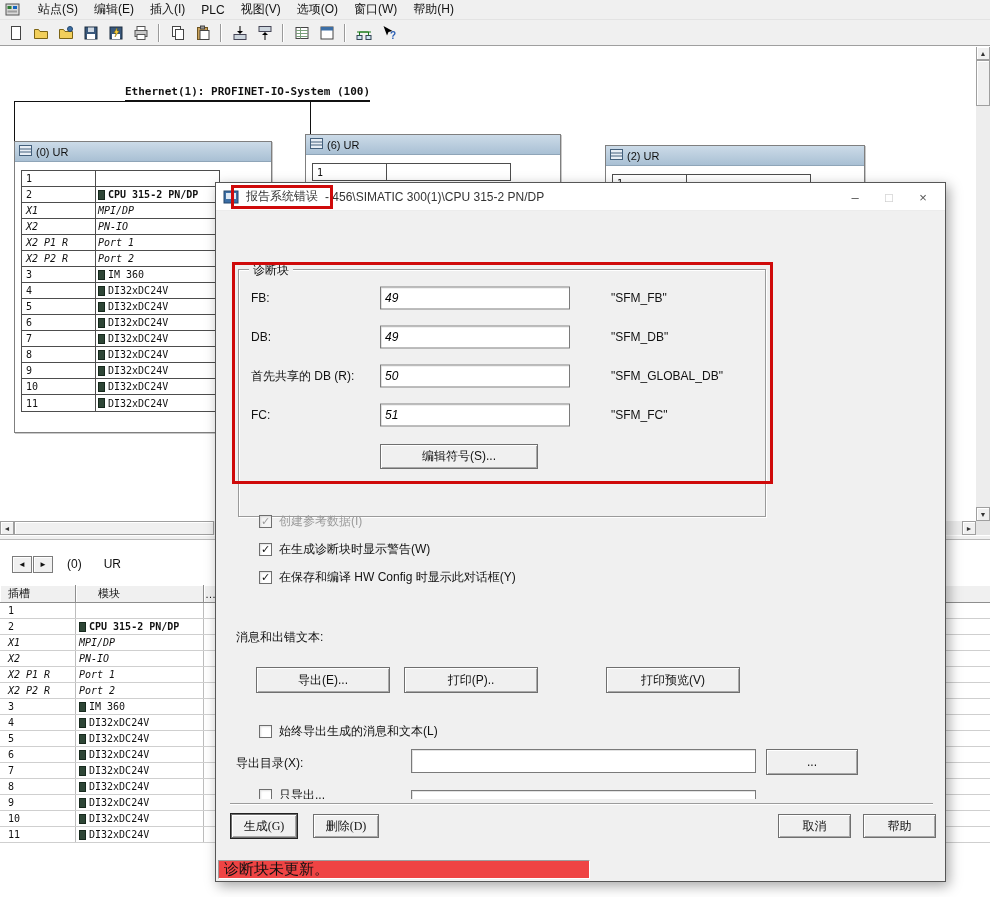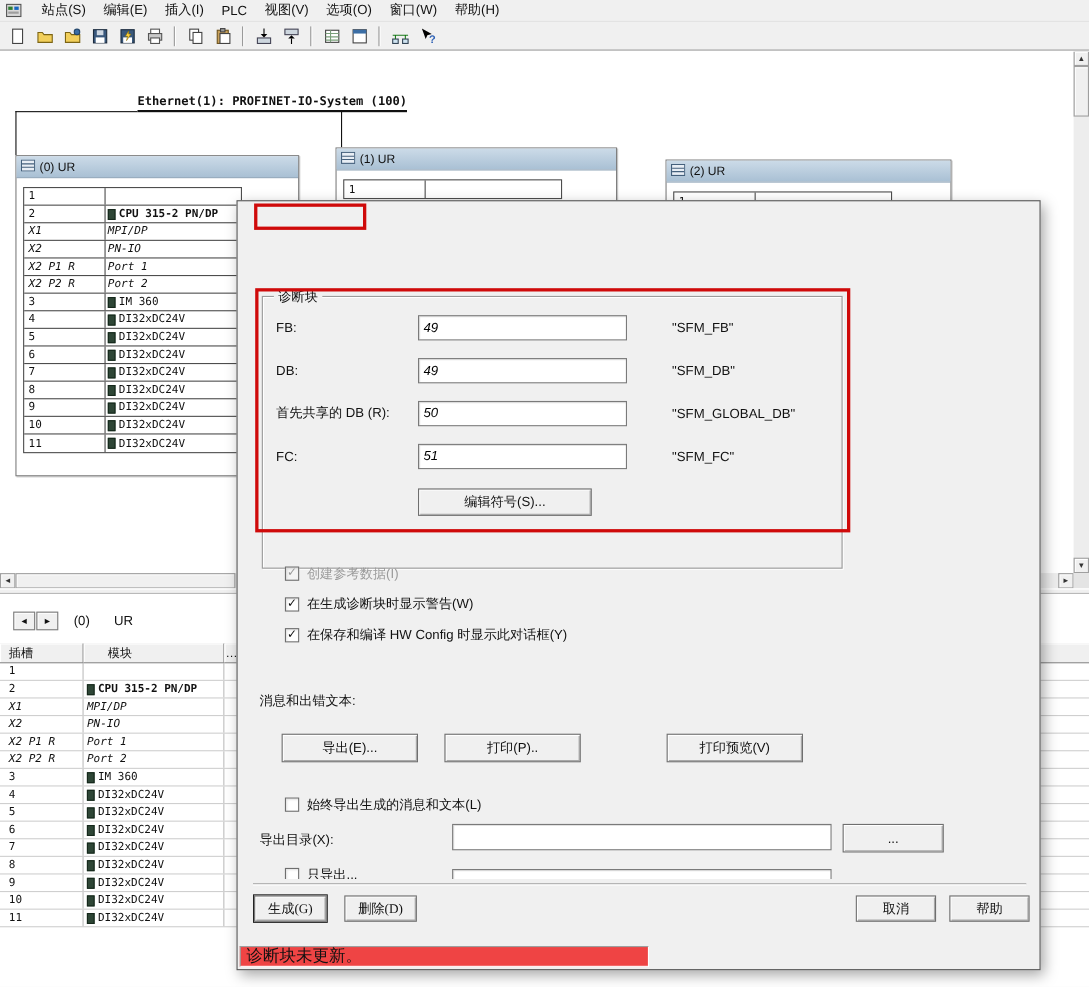--- a/index.html
+++ b/index.html
@@ -92,21 +92,21 @@
 .field-input{background:#fff;border:1px solid #7a7a7a;box-shadow:inset 1px 1px 0 #e2e2e2;font-size:12px;padding:2px 4px;font-family:"Liberation Sans","DejaVu Sans",sans-serif;outline:none;font-style:italic;}
 
 .btn{position:absolute;height:24px;background:#f0f0f0;border:1px solid #6f6f6f;box-shadow:inset 1px 1px 0 #fff,inset -1px -1px 0 #a8a8a8;font-size:12px;display:flex;align-items:center;justify-content:center;white-space:nowrap;cursor:default;}
 .btn.default{box-shadow:inset 1px 1px 0 #fff,inset -1px -1px 0 #a8a8a8,0 0 0 1px #222;}
 .edit-symbols{left:141px;top:174px;width:158px;height:25px;}
 .checkrow{position:absolute;display:flex;align-items:center;gap:7px;font-size:12px;white-space:nowrap;}
 .cb{width:13px;height:13px;background:#fff;border:1px solid #6e6e6e;box-shadow:inset 1px 1px 2px rgba(0,0,0,.12);display:flex;align-items:center;justify-content:center;font-size:11px;line-height:1;color:#111;flex:0 0 auto;}
 .checkrow.disabled{color:#9b9b9b;}
 .checkrow.disabled .cb{color:#9b9b9b;background:#f4f4f4;}
 .msg-label{position:absolute;left:20px;top:446px;font-size:12px;}
-.export-btn{top:484px;width:124px;height:26px;}
+.export-btn{top:484px;width:134px;height:26px;}
 .dir-label{position:absolute;left:20px;top:572px;font-size:12px;}
 .dir-input{position:absolute;left:195px;top:566px;width:345px;height:24px;}
 .browse-btn{left:550px;top:566px;width:92px;height:26px;}
 .clip-area{position:absolute;left:20px;top:598px;width:690px;height:18px;overflow:hidden;}
 .clip-area .checkrow{left:23px;top:6px;}
 .clip-input{position:absolute;left:175px;top:9px;width:345px;height:22px;}
 .dlg-sep{position:absolute;left:14px;top:620px;width:703px;height:0;border-top:1px solid #9c9c9c;border-bottom:1px solid #fff;}
 .footer-btn{top:631px;width:66px;font-family:Liberation Serif, serif;}
 .dlg-status{position:absolute;left:2px;top:677px;width:372px;height:19px;background:#ef4444;border:1px solid #9e9e9e;border-right-color:#fff;border-bottom-color:#fff;display:flex;align-items:center;padding-left:5px;font-size:15px;white-space:nowrap;}
 
@@ -356,21 +356,21 @@
           </div>
         </div>
     </div>
 
     <div class="rack" id="rack1" style="left:305px;top:88px;width:256px;height:160px;">
       <div class="rack-title">
         <span><svg width="13" height="11" viewBox="0 0 13 11">
               <rect x="0.5" y="0.5" width="12" height="10" fill="#e8eef5" stroke="#44607c"></rect>
               <path d="M1 4h11M1 7h11" stroke="#44607c" fill="none"></path>
             </svg></span>
-        <span>(1)  UR</span>
+        <span>(6)  UR</span>
       </div>
       <div class="rack-grid">
           <div class="slot-row">
             <span class="c-slot">1</span>
             <span class="c-mod">
               <span class="mod-name"></span>
             </span>
           </div>
         </div>
     </div>
@@ -540,20 +540,35 @@
               <span class="mod-icon"></span>
               <span class="mod-name">DI32xDC24V</span>
             </span>
             <span class="c-rest"></span>
           </div>
         </div>
     </div>
   </div>
 
   <div class="dialog">
+    <div class="dlg-titlebar">
+      <span class="dlg-icon">
+        <svg width="16" height="16" viewBox="0 0 16 16">
+            <rect x="1" y="2" width="14" height="12" fill="#3b6ea5" stroke="#24476c"></rect>
+            <rect x="3" y="4" width="10" height="6" fill="#dce8f5"></rect>
+          </svg>
+      </span>
+      <span class="dlg-title-main">报告系统错误</span>
+      <span class="dlg-title-rest">- 456\SIMATIC 300(1)\CPU 315-2 PN/DP</span>
+      <div class="win-controls">
+        <div class="winbtn">–</div>
+        <div class="winbtn disabled">□</div>
+        <div class="winbtn">×</div>
+      </div>
+    </div>
 
 
     <div class="groupbox">
       <span class="gb-legend">诊断块</span>
       <div id="diag-fields">
           <div class="diag-row">
             <span class="diag-label">FB:</span>
             <input class="field-input" value="49" style="">
             <span class="diag-symbol">"SFM_FB"</span>
           </div>

